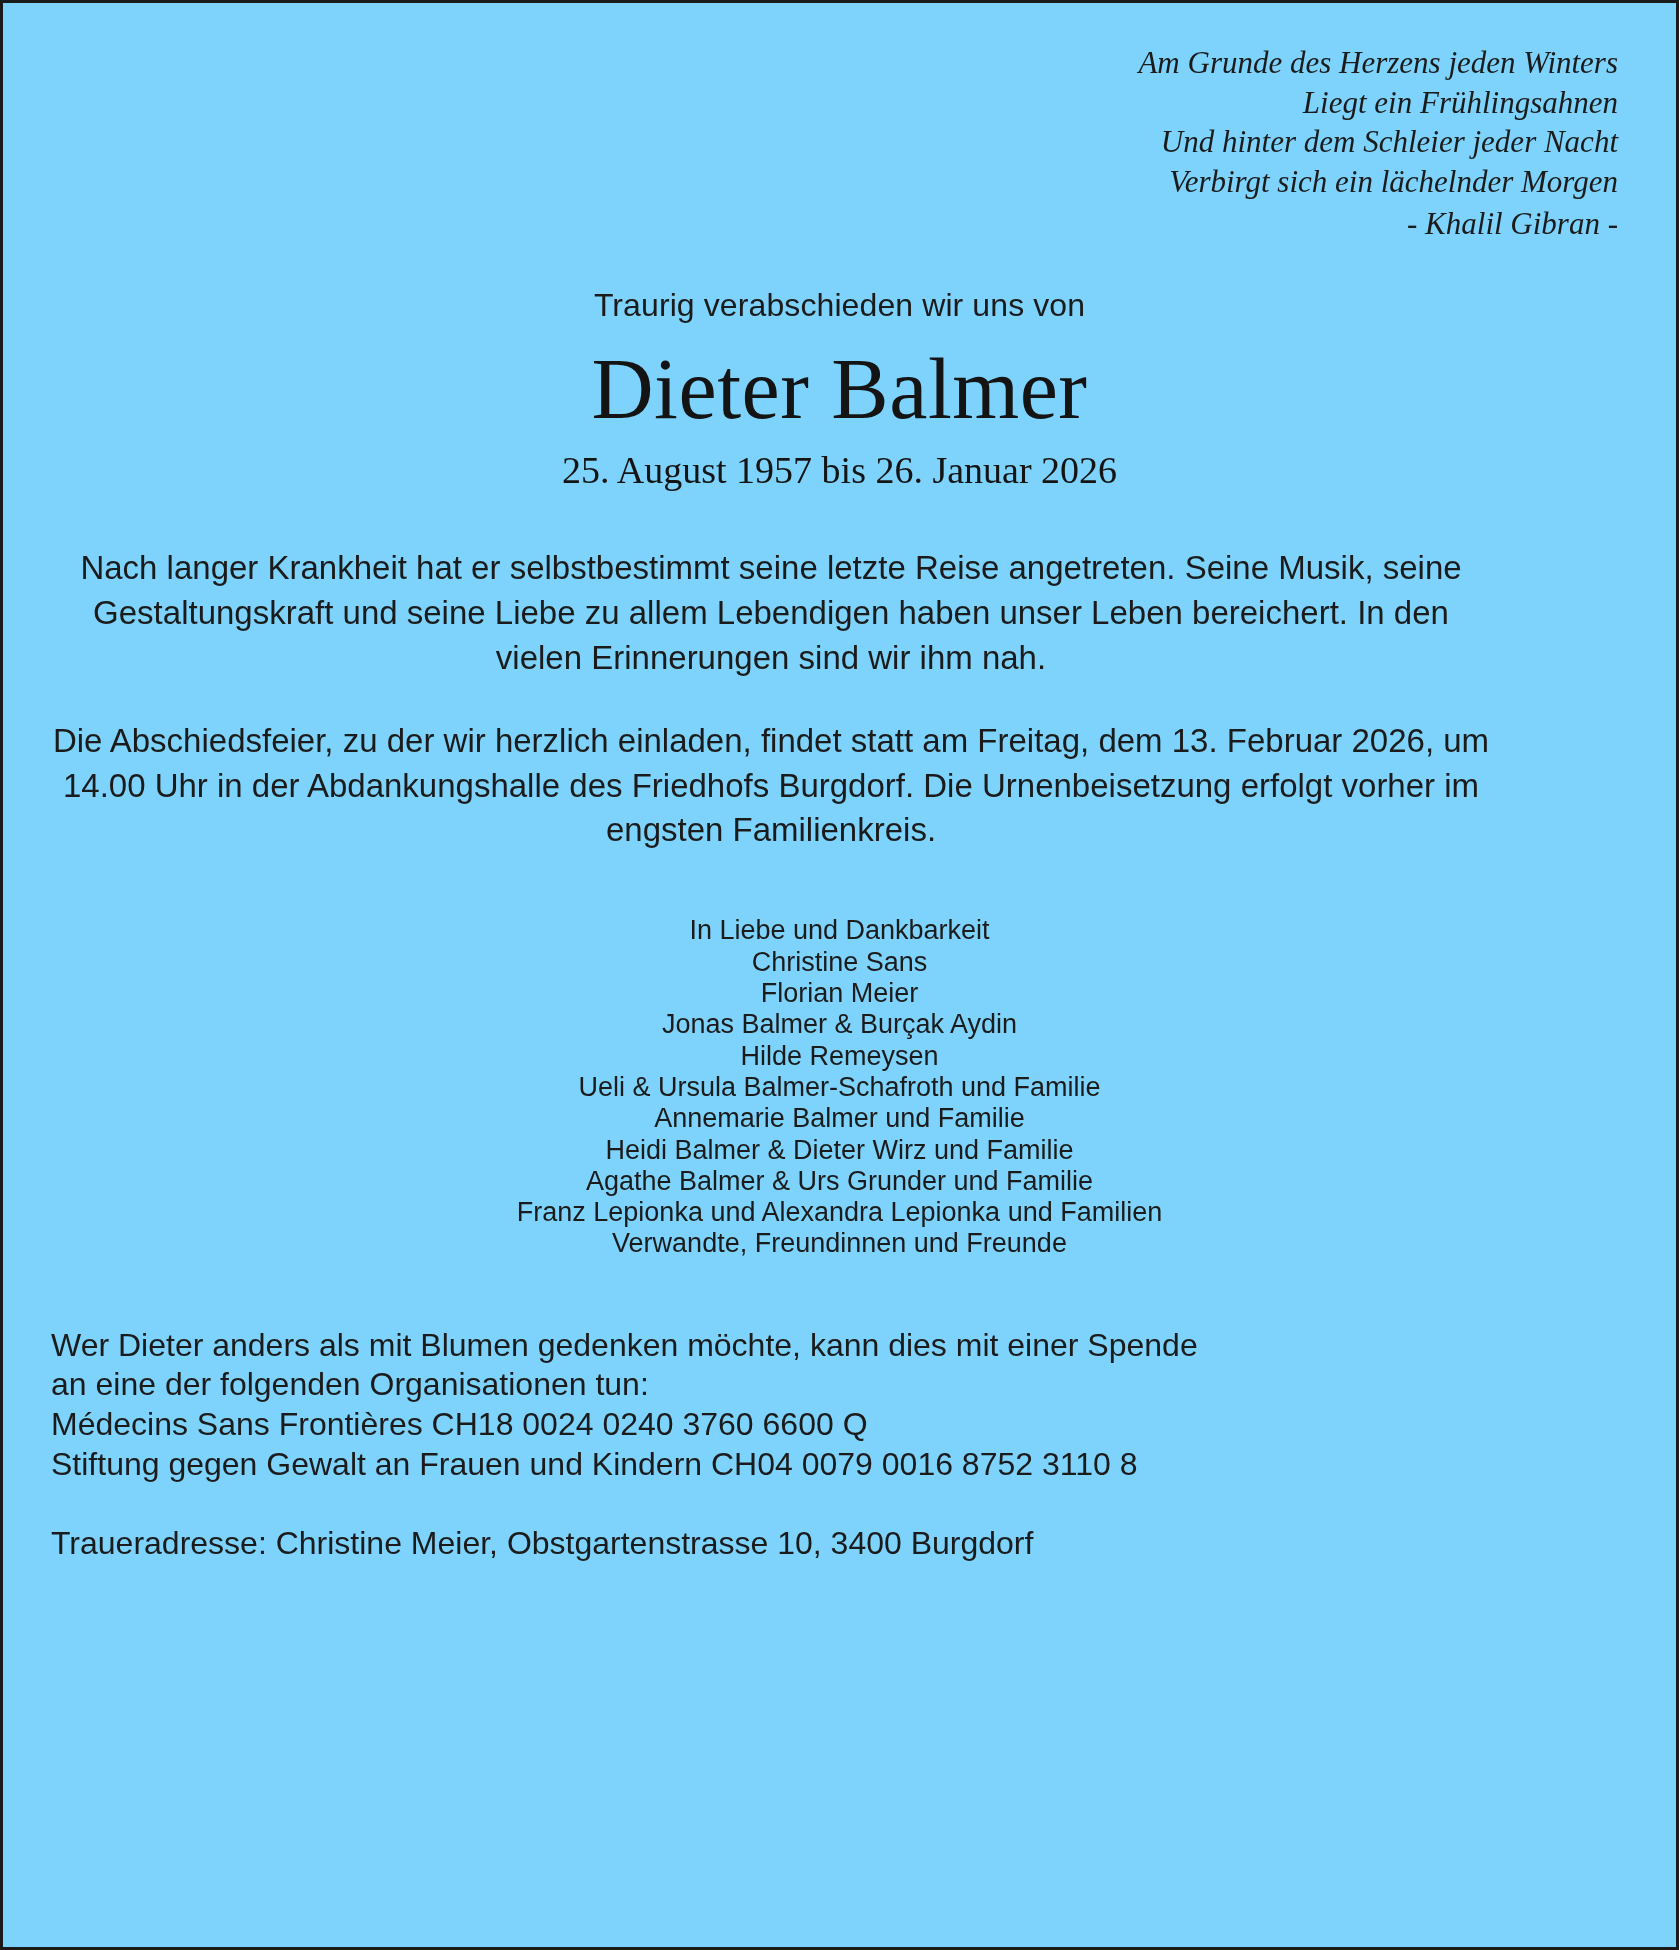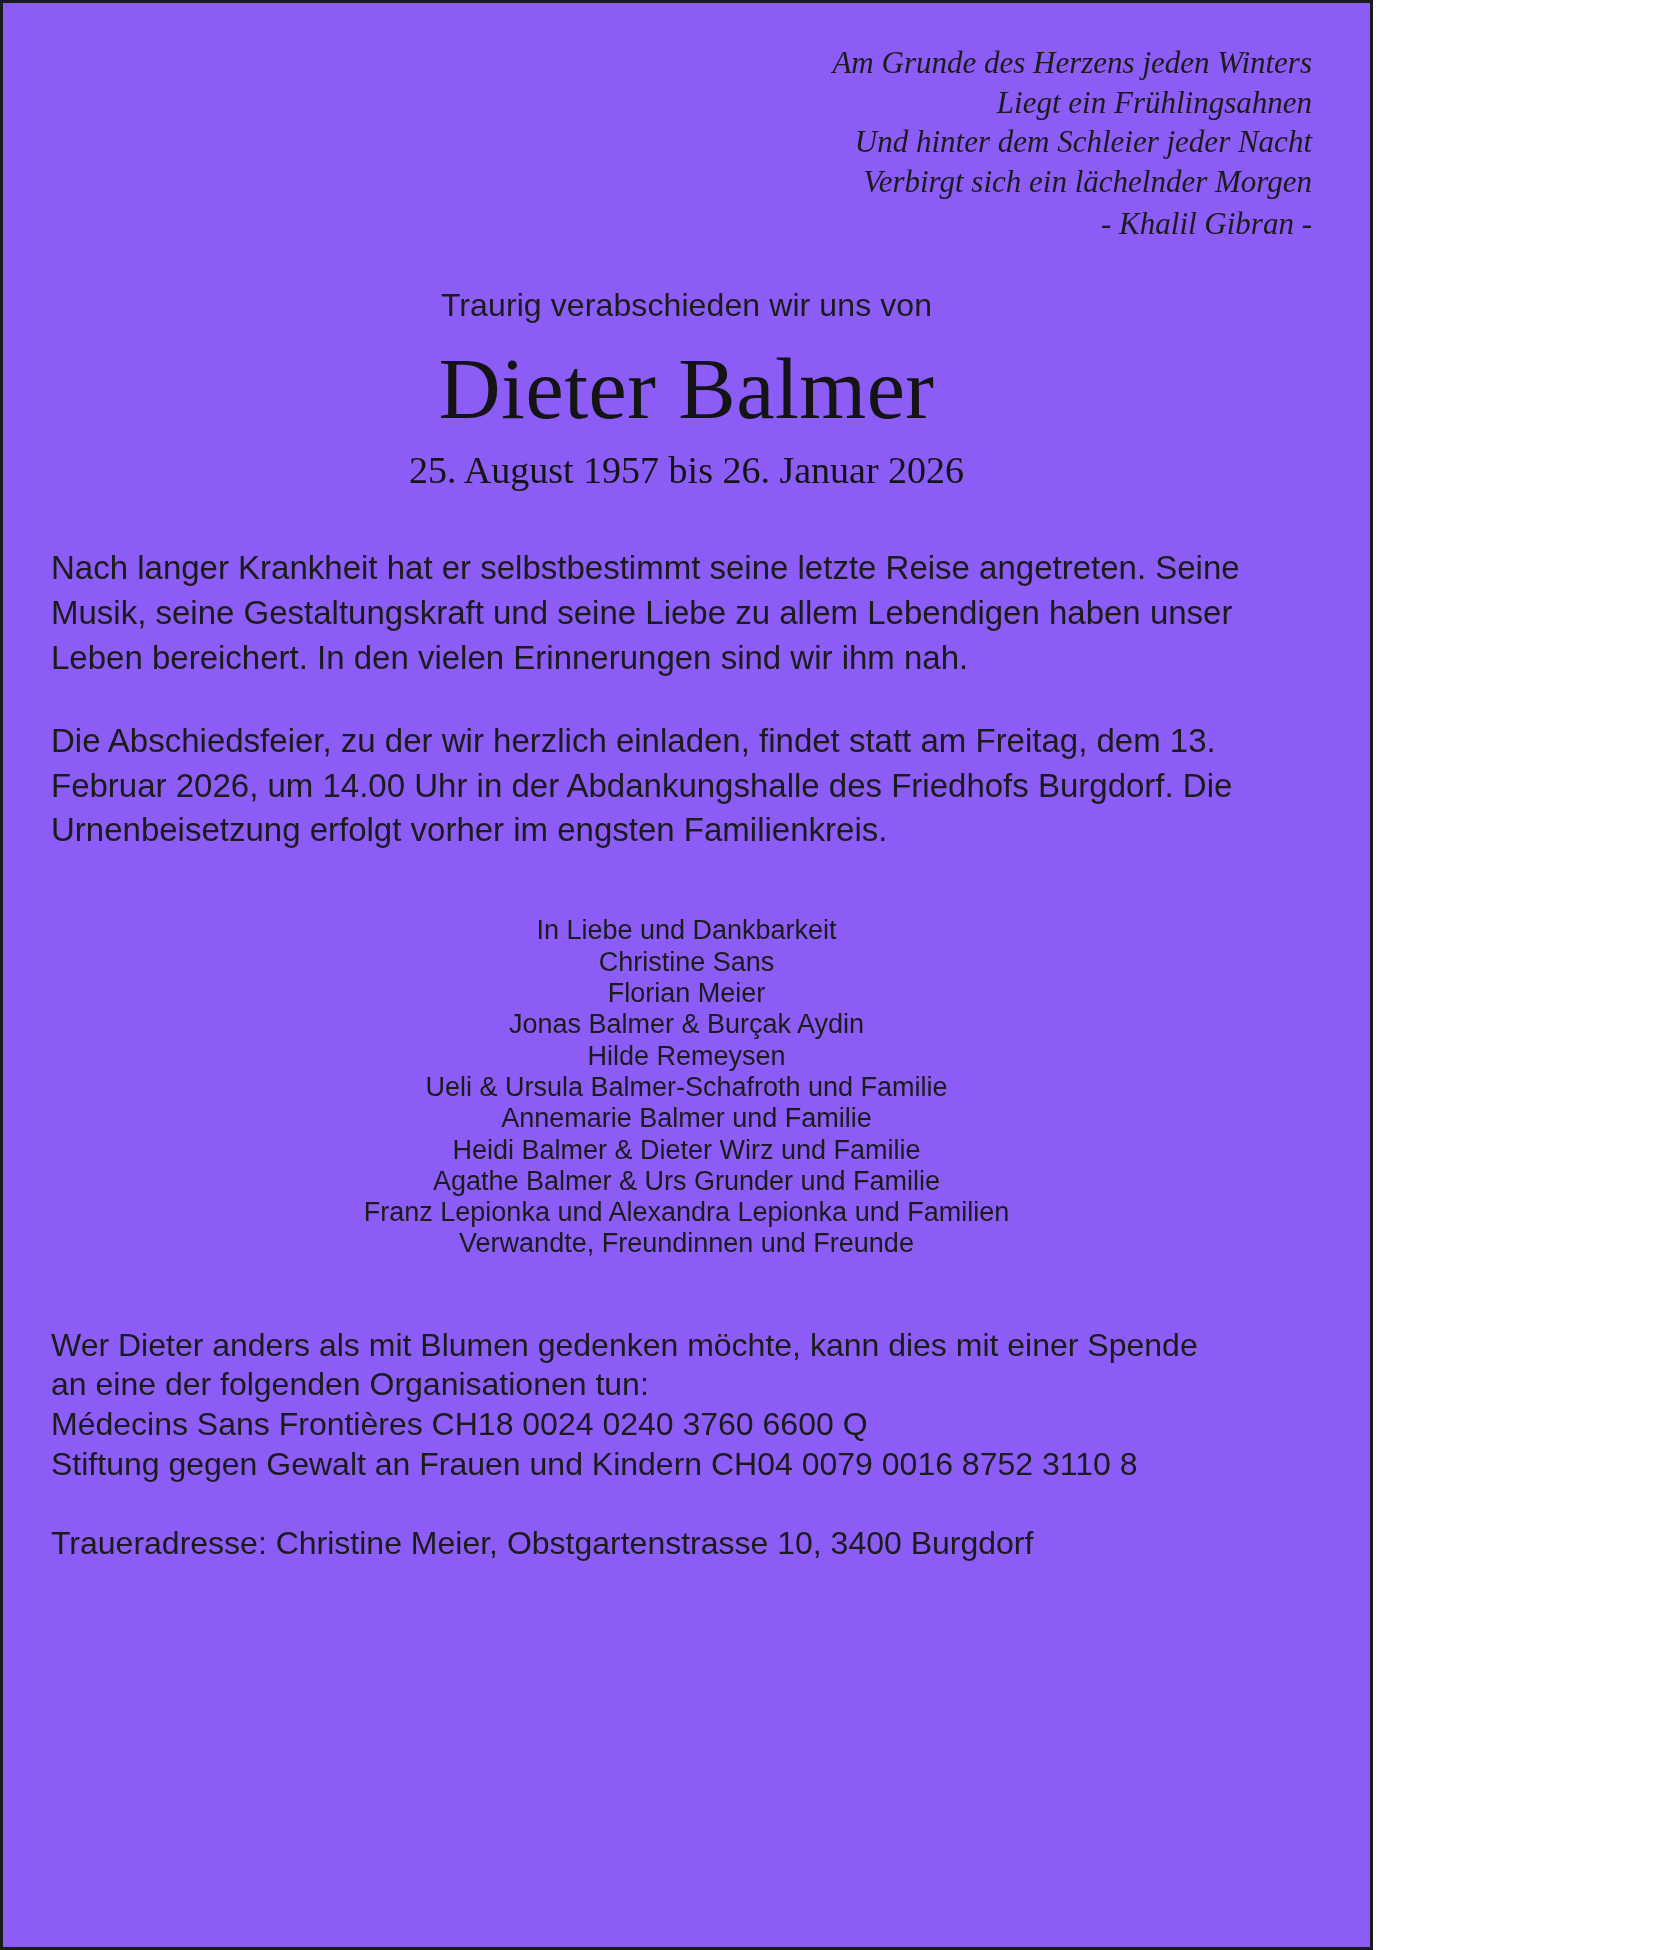--- a/index.html
+++ b/index.html
@@ -4,24 +4,24 @@
 <title>Traueranzeige</title>
 <style>
   html, body {
     margin: 0;
     padding: 0;
     background: #ffffff;
   }
 
   #notice {
     position: relative;
-    width: 1373px;
+    width: 1679px;
     height: 1950px;
     box-sizing: border-box;
-    background: #8b5cf6;
+    background: #7dd3fc;
     border: 3px solid #1b1b1b;
     overflow: hidden;
     font-family: "Liberation Sans", sans-serif;
     color: #1b1b1b;
   }
 
   
   .watermark {
     position: absolute;
     left: 0;
@@ -82,20 +82,21 @@
     text-align: center;
     font-family: "Liberation Serif", serif;
     font-size: 38px;
     font-weight: 400;
     color: #141414;
   }
 
   
   .body-block {
     margin-top: 54px;
+    text-align: center;
   }
   .paragraph {
     font-size: 33px;
     font-weight: 300;
     line-height: 1.36;
     color: #1b1b1b;
     margin: 0 0 38px 0;
     max-width: 1440px;
   }
   .paragraph:last-child { margin-bottom: 0; }

